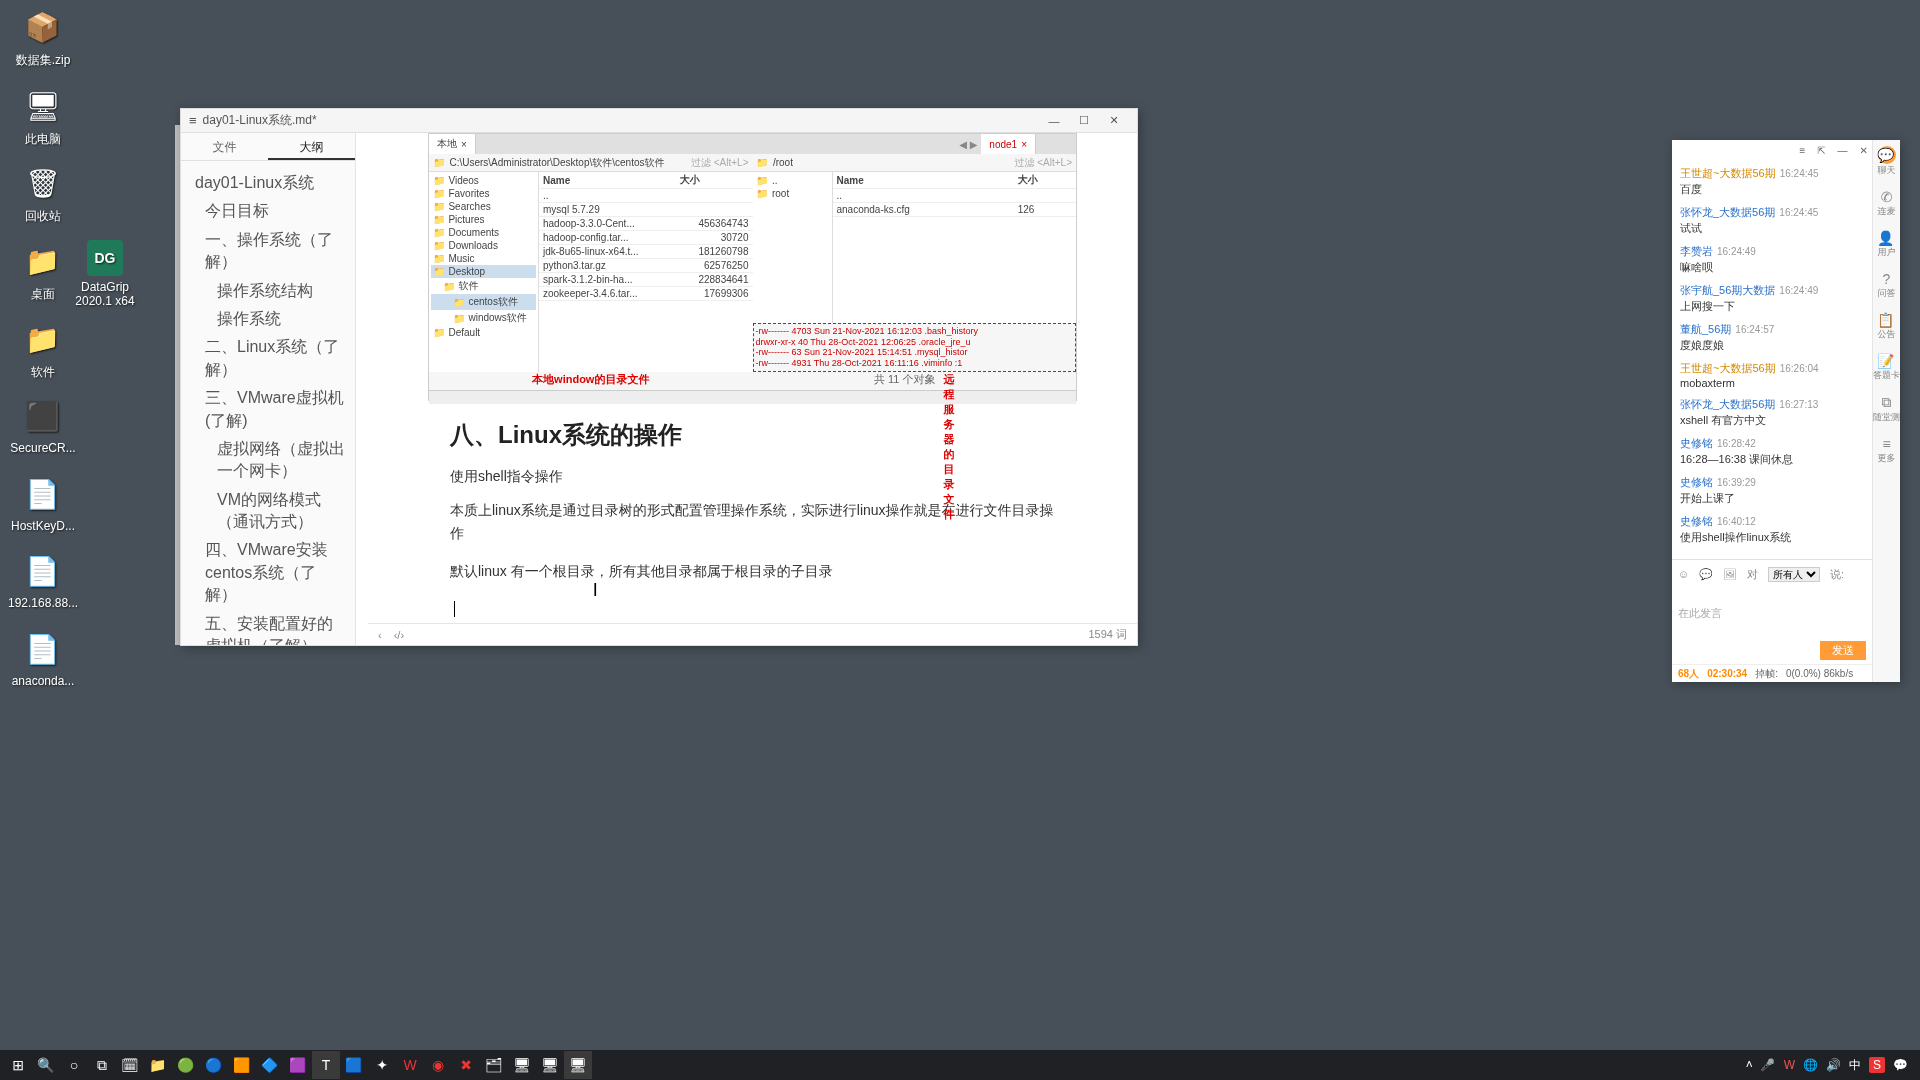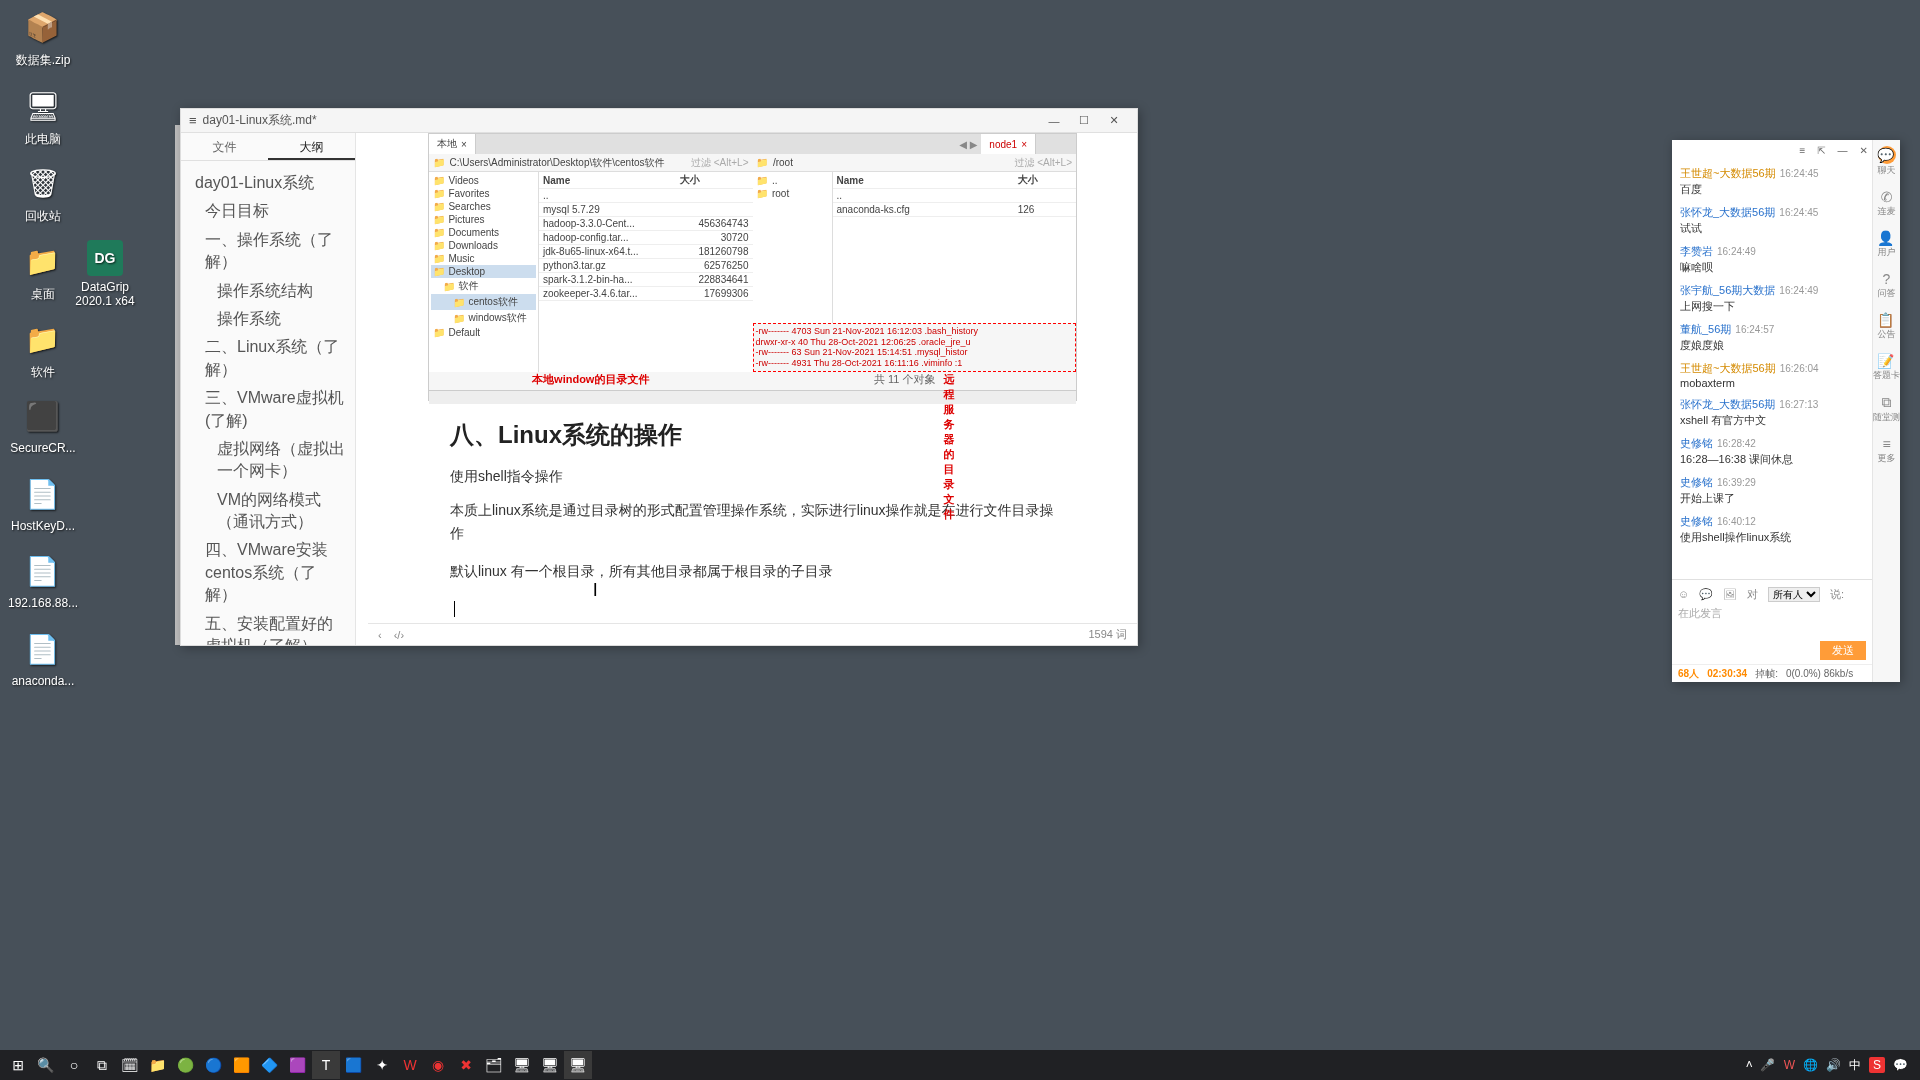--- a/index.html
+++ b/index.html
@@ -58,21 +58,21 @@
 .chat-main { flex: 1; display: flex; flex-direction: column; }
 .chat-titlebar { height: 20px; display: flex; justify-content: flex-end; align-items: center; padding: 0 4px; gap: 12px; font-size: 10px; color: #666; }
 .chat-messages { flex: 1; padding: 6px 8px; font-size: 11px; overflow-y: auto; }
 .chat-msg { margin-bottom: 8px; }
 .chat-msg .sender { color: #2a72cc; font-size: 11px; }
 .chat-msg .sender.orange { color: #d48a00; }
 .chat-msg .time { color: #999; font-size: 10px; margin-left: 4px; }
 .chat-msg .text { color: #333; margin-top: 1px; }
 .chat-input-area { border-top: 1px solid #e0e0e0; padding: 4px 6px; font-size: 11px; }
 .chat-input-toolbar { display: flex; align-items: center; gap: 10px; height: 20px; color: #888; }
-.chat-input-box { height: 32px; color: #aaa; padding: 2px 0; }
+.chat-input-box { height: 32px; color: #aaa; padding: 2px 0; margin-top: 20px; }
 .chat-send-row { display: flex; justify-content: flex-end; align-items: flex-end; height: 24px; }
 .chat-send-btn { background: #ff9c38; color: #fff; border: none; padding: 2px 12px; font-size: 11px; cursor: pointer; }
 .chat-statusbar { height: 18px; display: flex; align-items: center; padding: 0 6px; font-size: 10px; color: #666; gap: 8px; border-top: 1px solid #eee; }
 .chat-statusbar .orange { color: #ff8a00; font-weight: bold; }
 .chat-sidebar { width: 28px; background: #f7f7f7; border-left: 1px solid #e5e5e5; display: flex; flex-direction: column; align-items: center; padding-top: 6px; gap: 12px; font-size: 10px; color: #888; }
 .chat-side-item { text-align: center; cursor: pointer; }
 .chat-side-item .icon { font-size: 14px; display: block; }
 .chat-side-item.active .icon { background: #ff9c38; color: #fff; border-radius: 50%; width: 18px; height: 18px; line-height: 18px; margin: 0 auto; }
 
 .taskbar { position: absolute; bottom: 0; left: 0; right: 0; height: 30px; background: #202124; display: flex; align-items: center; padding: 0 4px; }

